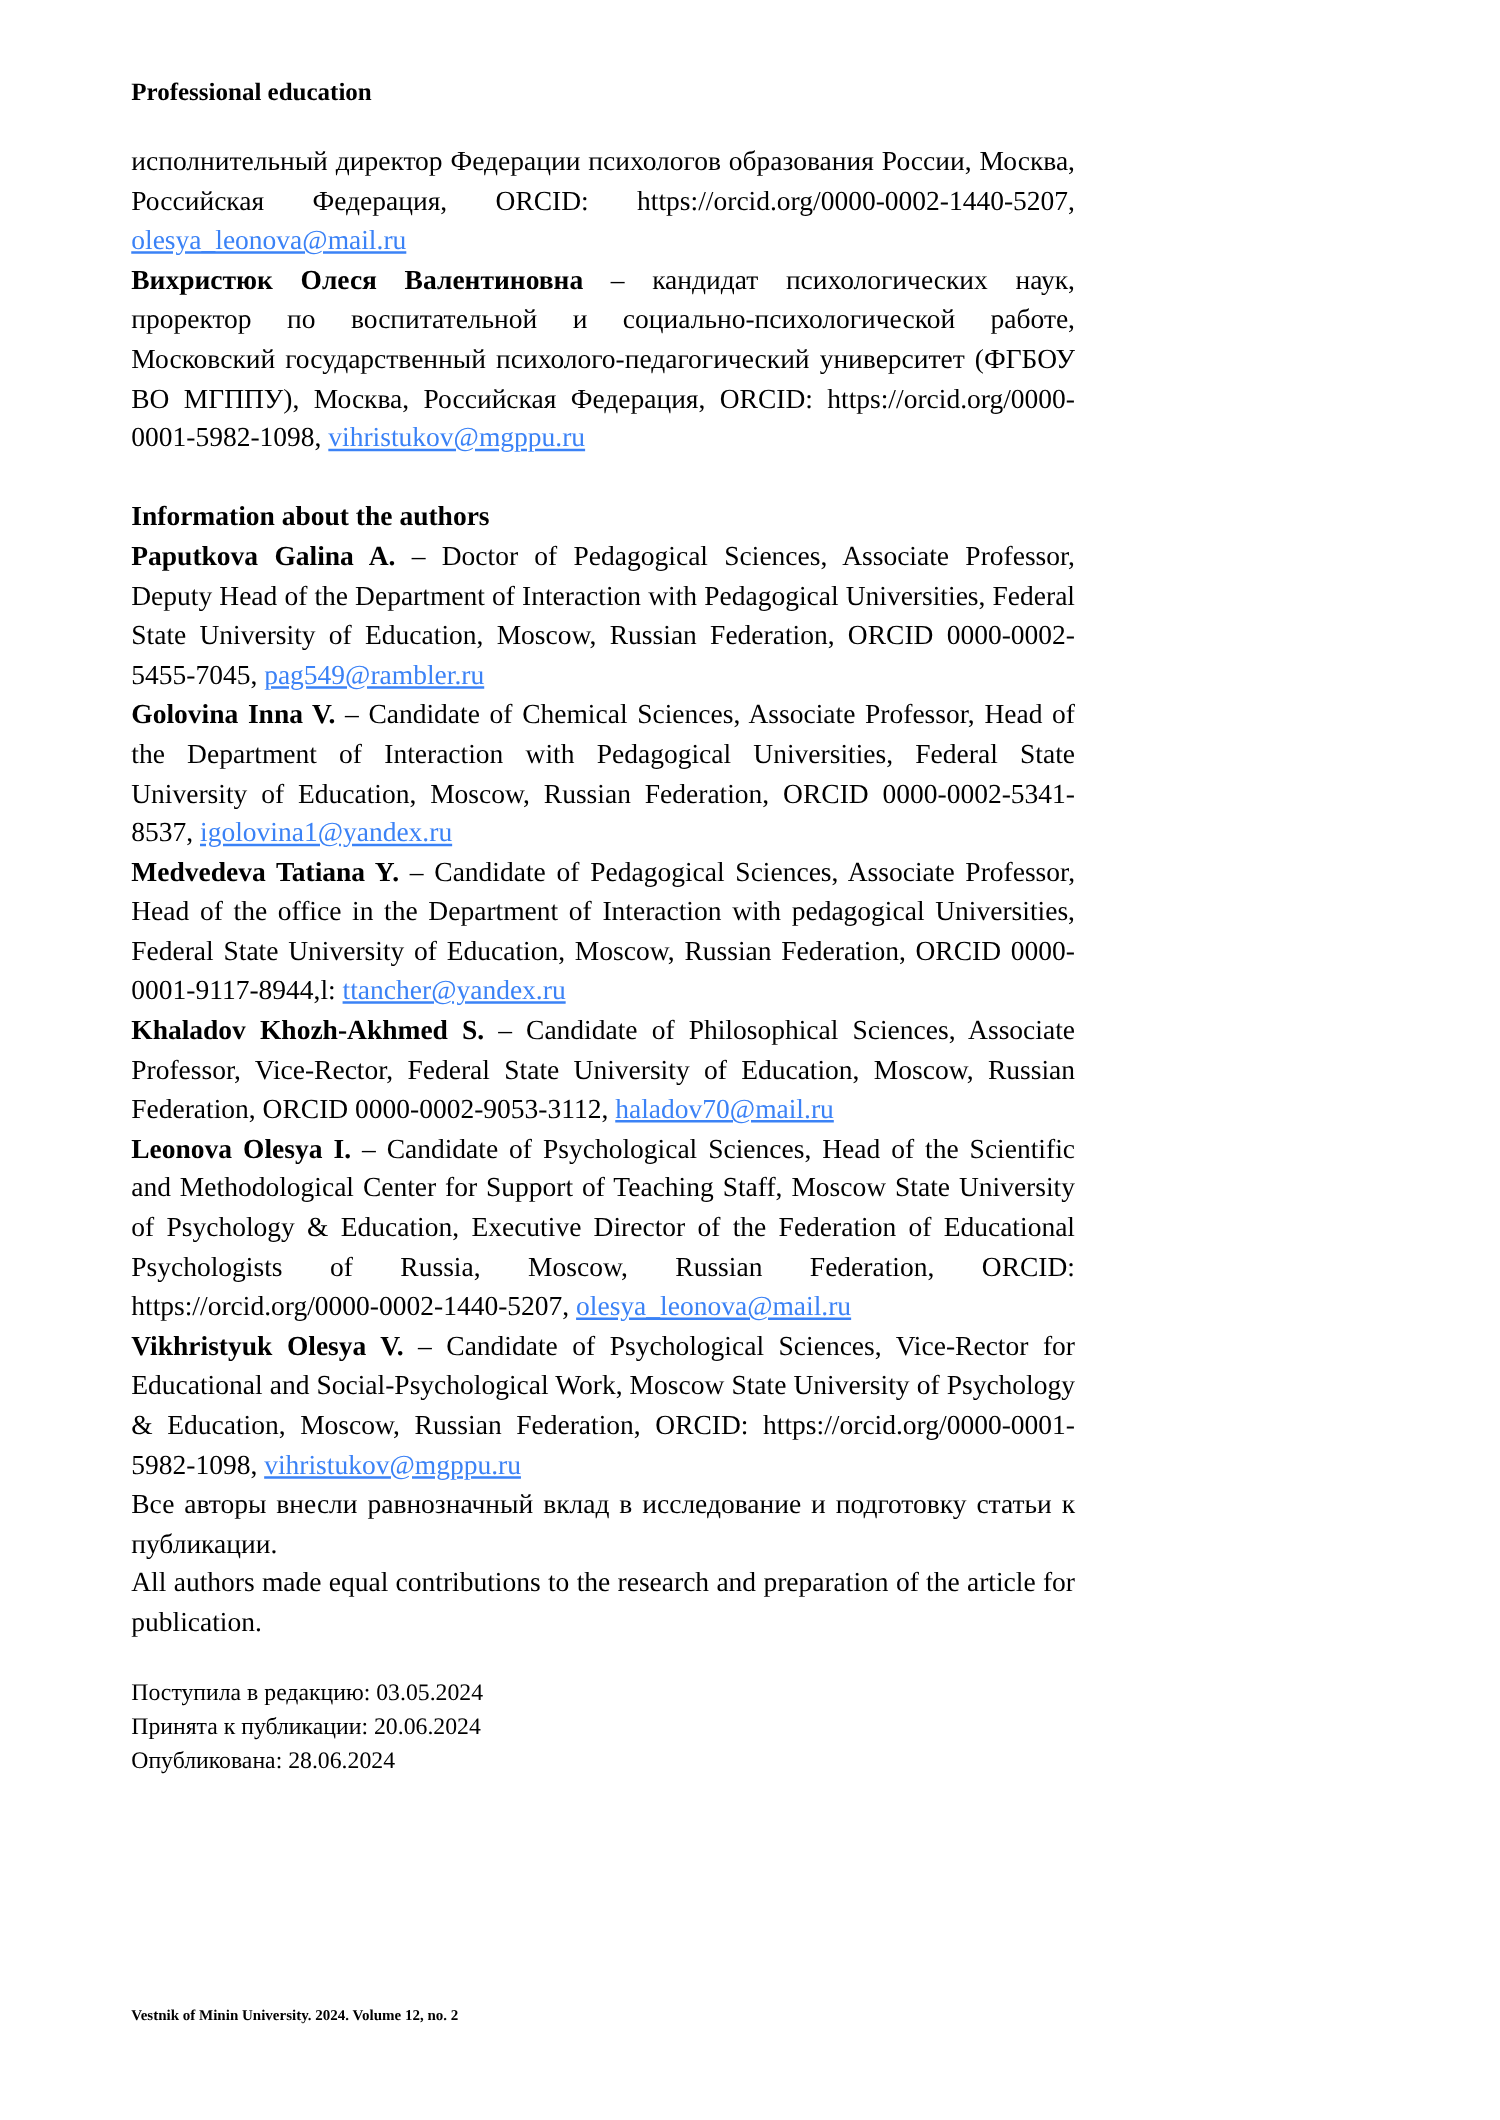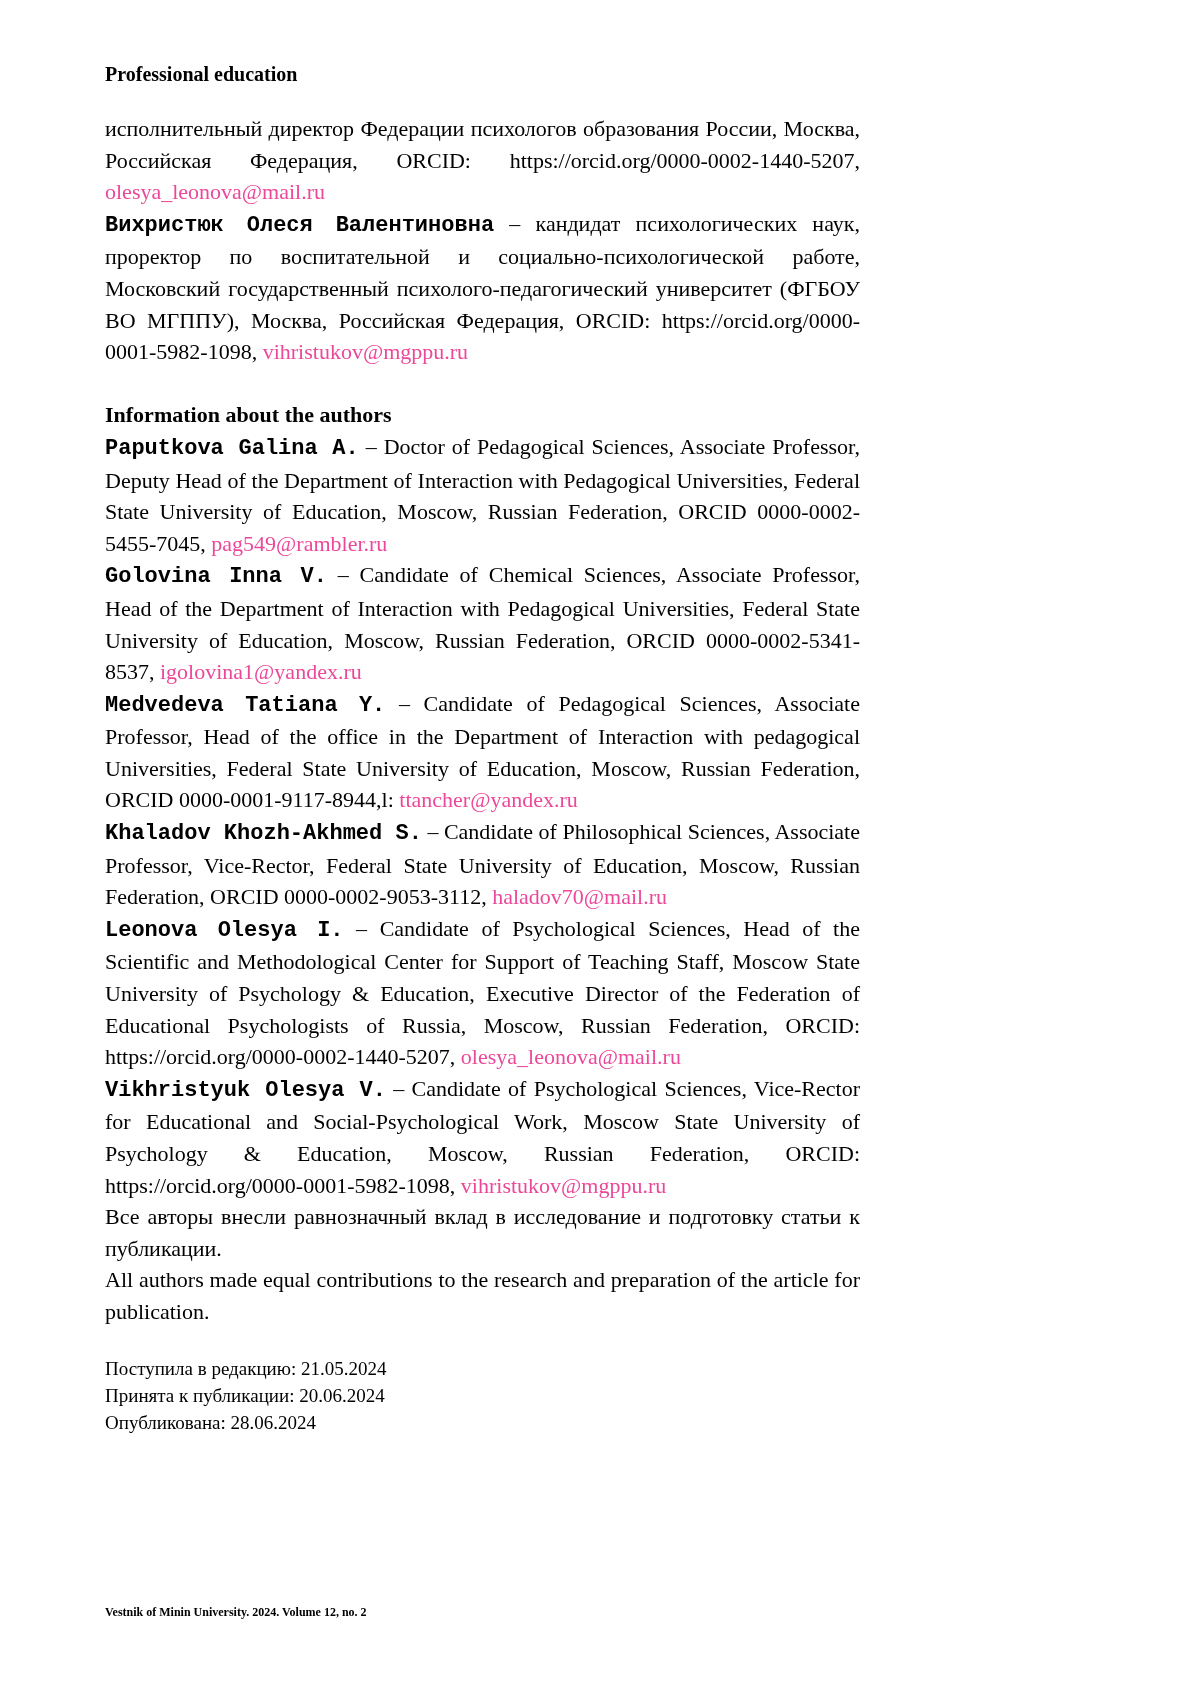--- a/index.html
+++ b/index.html
@@ -24,31 +24,31 @@
     margin: 0 0 27px 0;
   }
   .body-text p.para {
     margin: 0;
     font-size: 22px;
     line-height: 31.6px;
     text-align: justify;
   }
   .body-text p.para b {
     font-weight: bold;
-    font-family: Liberation Mono, monospace;
   }
   .heading {
     font-weight: bold;
     font-size: 22px;
     line-height: 31.6px;
     text-align: left;
     margin: 31.6px 0 0 0;
   }
   .email {
-    color: #ec4899;
+    text-decoration: underline;
+    color: #3b82f6;
     cursor: pointer;
   }
   .dates-block {
     margin-top: 27px;
     font-size: 19px;
     line-height: 27px;
   }
   .running-footer {
     position: absolute;
     left: 105px;
@@ -83,21 +83,21 @@
 
     <p class="para"><b>Leonova Olesya I.</b><span> – Candidate of Psychological Sciences, Head of the Scientific and Methodological Center for Support of Teaching Staff, Moscow State University of Psychology &amp; Education, Executive Director of the Federation of Educational Psychologists of Russia, Moscow, Russian Federation, ORCID: https://orcid.org/0000-0002-1440-5207, </span><span class="email">olesya_leonova@mail.ru</span></p>
 
     <p class="para"><b>Vikhristyuk Olesya V.</b><span> – Candidate of Psychological Sciences, Vice-Rector for Educational and Social-Psychological Work, Moscow State University of Psychology &amp; Education, Moscow, Russian Federation, ORCID: https://orcid.org/0000-0001-5982-1098, </span><span class="email">vihristukov@mgppu.ru</span></p>
 
     <p class="para">Все авторы внесли равнозначный вклад в исследование и подготовку статьи к публикации.</p>
 
     <p class="para">All authors made equal contributions to the research and preparation of the article for publication.</p>
 
     <div class="dates-block">
-      <div>Поступила в редакцию: 21.05.2024</div>
+      <div>Поступила в редакцию: 03.05.2024</div>
       <div>Принята к публикации: 20.06.2024</div>
       <div>Опубликована: 28.06.2024</div>
     </div>
 
   </div>
 
   <div class="running-footer">Vestnik of Minin University. 2024. Volume 12, no. 2</div>
 
 </div>
 

